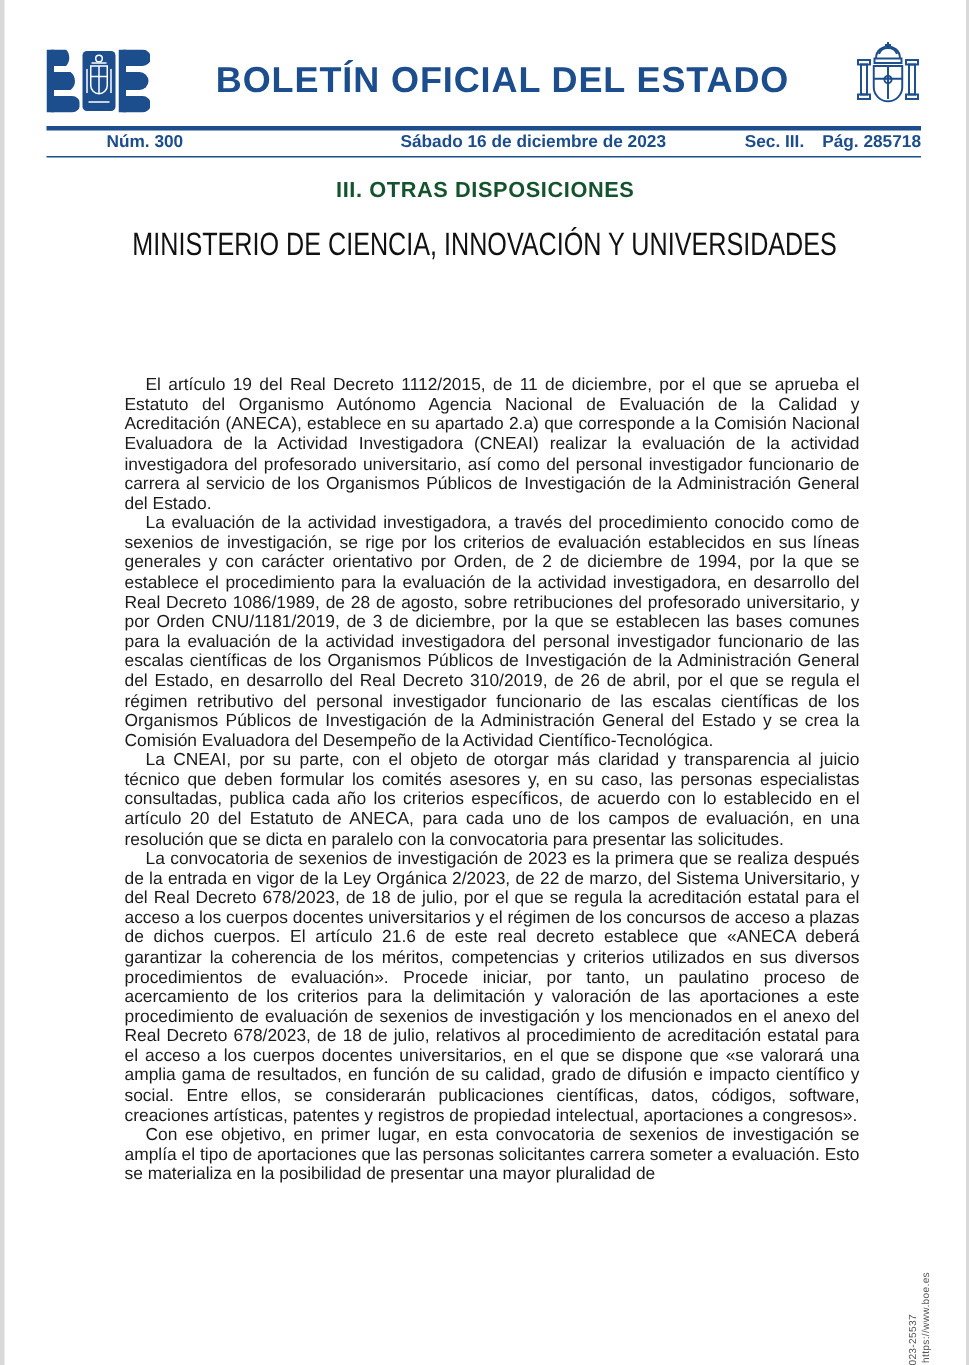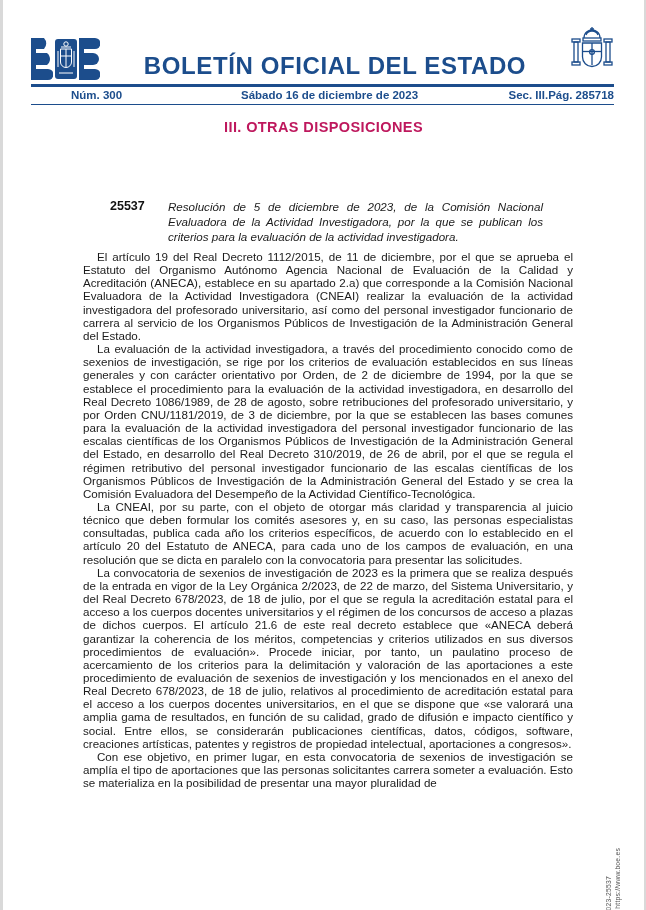--- a/index.html
+++ b/index.html
@@ -12,42 +12,42 @@
     border-left:3px solid #d9d9d9;
     border-right:2px solid #d9d9d9;
     box-sizing:border-box;
     font-family:"Liberation Sans","DejaVu Sans",sans-serif;
     color:#1b1b1b;
     overflow:hidden;
   }
   
   .masthead{
     position:absolute;left:28px;right:30px;top:28px;height:52px;
-    display:flex;align-items:flex-end;
+    display:flex;align-items:center;
   }
   .boe-logo{display:flex;align-items:center;gap:1px;color:#1c4d8c;}
   .masthead-title{
     flex:1;text-align:center;
     color:#1c4d8c;font-weight:bold;font-size:24px;letter-spacing:0.6px;
     white-space:nowrap;
   }
   .rule-thick{position:absolute;left:28px;right:30px;top:84px;height:3px;background:#1c4d8c;}
   .rule-thin{position:absolute;left:28px;right:30px;top:104px;height:1px;background:#1c4d8c;}
   .issue-bar{
     position:absolute;left:28px;right:30px;top:88px;height:14px;
     display:flex;align-items:center;
     color:#1c4d8c;font-weight:bold;font-size:11.5px;white-space:nowrap;
   }
   .issue-left{width:170px;text-align:left;margin-left:40px;}
-  .issue-center{flex:1;text-align:left;}
-  .issue-right{width:170px;text-align:right;display:flex;justify-content:flex-end;}
+  .issue-center{flex:1;text-align:right;}
+  .issue-right{width:170px;text-align:right;display:flex;justify-content:flex-end;gap:12px;}
   
   .section-heading{
     position:absolute;left:0;right:0;top:119px;text-align:center;
-    font-weight:bold;font-size:14.5px;letter-spacing:0.4px;color:#be185d;
+    font-weight:bold;font-size:14.5px;letter-spacing:0.4px;color:#14532d;
   }
   .ministry-heading{
     position:absolute;left:0;right:0;top:151px;text-align:center;color:#111;
   }
   .ministry-heading > span{
     display:inline-block;font-size:21.5px;font-weight:400;
     transform:scaleX(0.78);transform-origin:center;white-space:nowrap;
   }
   
   .entry{
@@ -152,25 +152,24 @@
     <span class="issue-left">Núm. 300</span>
     <span class="issue-center">Sábado 16 de diciembre de 2023</span>
     <span class="issue-right">
       <span>Sec. III.</span>
       <span>Pág. 285718</span>
     </span>
   </div>
   <div class="rule-thin"></div>
 
   <div class="section-heading">III. OTRAS DISPOSICIONES</div>
+  <div class="ministry-heading">
+    <span>MINISTERIO DE CIENCIA, INNOVACIÓN Y UNIVERSIDADES</span>
+  </div>
 
-  <div class="entry">
-    <div class="entry-number">25537</div>
-    <div class="entry-summary">Resolución de 5 de diciembre de 2023, de la Comisión Nacional Evaluadora de la Actividad Investigadora, por la que se publican los criterios para la evaluación de la actividad investigadora.</div>
-  </div>
 
   <div class="body-text">
       <p><span>El artículo 19 del Real Decreto 1112/2015, de 11 de diciembre, por el que se aprueba el Estatuto del Organismo Autónomo Agencia Nacional de Evaluación de la Calidad y Acreditación (ANECA), establece en su apartado 2.a) que corresponde a la Comisión Nacional Evaluadora de la Actividad Investigadora (CNEAI) realizar la evaluación de la actividad investigadora del profesorado universitario, así como del personal investigador funcionario de carrera al servicio de los Organismos Públicos de Investigación de la Administración General del Estado.</span></p>
       <p><span>La evaluación de la actividad investigadora, a través del procedimiento conocido como de sexenios de investigación, se rige por los criterios de evaluación establecidos en sus líneas generales y con carácter orientativo por Orden, de 2 de diciembre de 1994, por la que se establece el procedimiento para la evaluación de la actividad investigadora, en desarrollo del Real Decreto 1086/1989, de 28 de agosto, sobre retribuciones del profesorado universitario, y por Orden CNU/1181/2019, de 3 de diciembre, por la que se establecen las bases comunes para la evaluación de la actividad investigadora del personal investigador funcionario de las escalas científicas de los Organismos Públicos de Investigación de la Administración General del Estado, en desarrollo del Real Decreto 310/2019, de 26 de abril, por el que se regula el régimen retributivo del personal investigador funcionario de las escalas científicas de los Organismos Públicos de Investigación de la Administración General del Estado y se crea la Comisión Evaluadora del Desempeño de la Actividad Científico-Tecnológica.</span></p>
       <p><span>La CNEAI, por su parte, con el objeto de otorgar más claridad y transparencia al juicio técnico que deben formular los comités asesores y, en su caso, las personas especialistas consultadas, publica cada año los criterios específicos, de acuerdo con lo establecido en el artículo 20 del Estatuto de ANECA, para cada uno de los campos de evaluación, en una resolución que se dicta en paralelo con la convocatoria para presentar las solicitudes.</span></p>
       <p><span>La convocatoria de sexenios de investigación de 2023 es la primera que se realiza después de la entrada en vigor de la Ley Orgánica 2/2023, de 22 de marzo, del Sistema Universitario, y del Real Decreto 678/2023, de 18 de julio, por el que se regula la acreditación estatal para el acceso a los cuerpos docentes universitarios y el régimen de los concursos de acceso a plazas de dichos cuerpos. El artículo 21.6 de este real decreto establece que «ANECA deberá garantizar la coherencia de los méritos, competencias y criterios utilizados en sus diversos procedimientos de evaluación». Procede iniciar, por tanto, un paulatino proceso de acercamiento de los criterios para la delimitación y valoración de las aportaciones a este procedimiento de evaluación de sexenios de investigación y los mencionados en el anexo del Real Decreto 678/2023, de 18 de julio, relativos al procedimiento de acreditación estatal para el acceso a los cuerpos docentes universitarios, en el que se dispone que «se valorará una amplia gama de resultados, en función de su calidad, grado de difusión e impacto científico y social. Entre ellos, se considerarán publicaciones científicas, datos, códigos, </span><span class="it">software</span><span>, creaciones artísticas, patentes y registros de propiedad intelectual, aportaciones a congresos».</span></p>
       <p><span>Con ese objetivo, en primer lugar, en esta convocatoria de sexenios de investigación se amplía el tipo de aportaciones que las personas solicitantes carrera someter a evaluación. Esto se materializa en la posibilidad de presentar una mayor pluralidad de</span></p>
     </div>
 
   <div class="cve">

